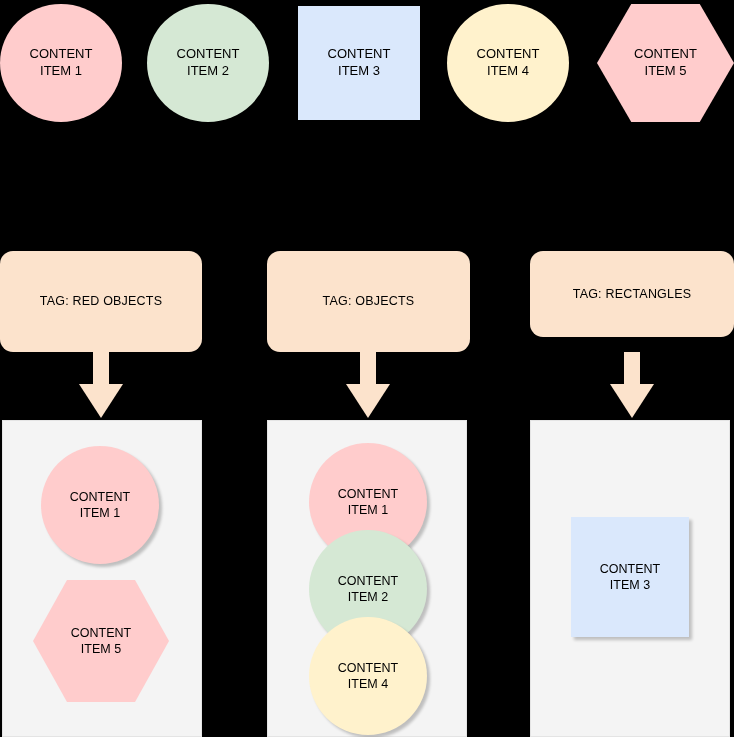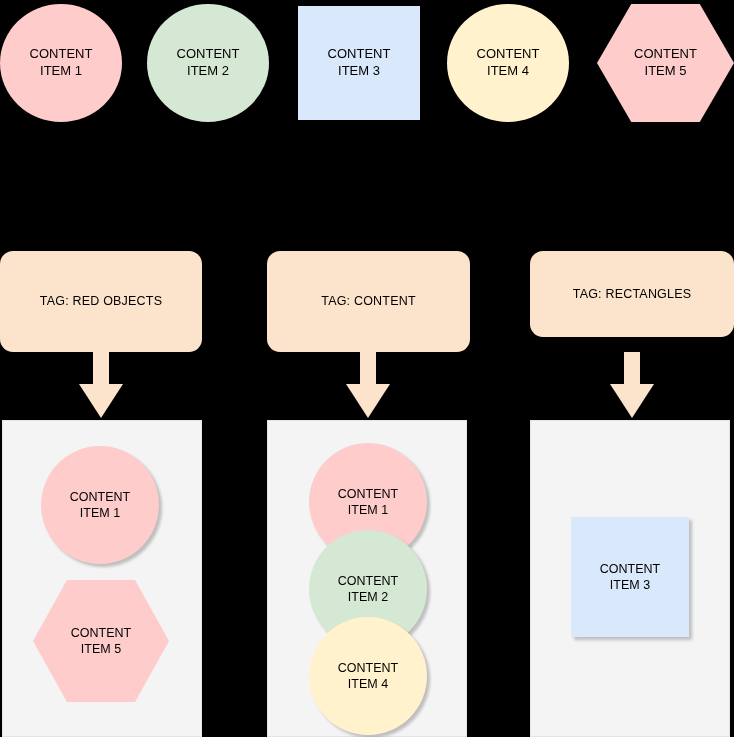--- a/index.html
+++ b/index.html
@@ -139,21 +139,21 @@
       <span class="shape-label">CONTENT
 ITEM 5</span>
     </div>
   </div>
 
   <div class="tag-box" style="left:0px;   top:251px; width:202px; height:101px; background:#FCE3CC;">
     <span class="shape-label">TAG: RED OBJECTS</span>
   </div>
 
   <div class="tag-box" style="left:267px; top:251px; width:203px; height:101px; background:#FCE3CC;">
-    <span class="shape-label">TAG: CONTENT</span>
+    <span class="shape-label">TAG: OBJECTS</span>
   </div>
 
   <div class="tag-box" style="left:530px; top:251px; width:204px; height:86px; background:#FCE3CC;">
     <span class="shape-label">TAG: RECTANGLES</span>
   </div>
 
   <div class="arrow" style="left:79px;  top:352px;">
     <div class="stem" style="background:#FCE3CC;"></div>
     <div class="head"></div>
   </div>

